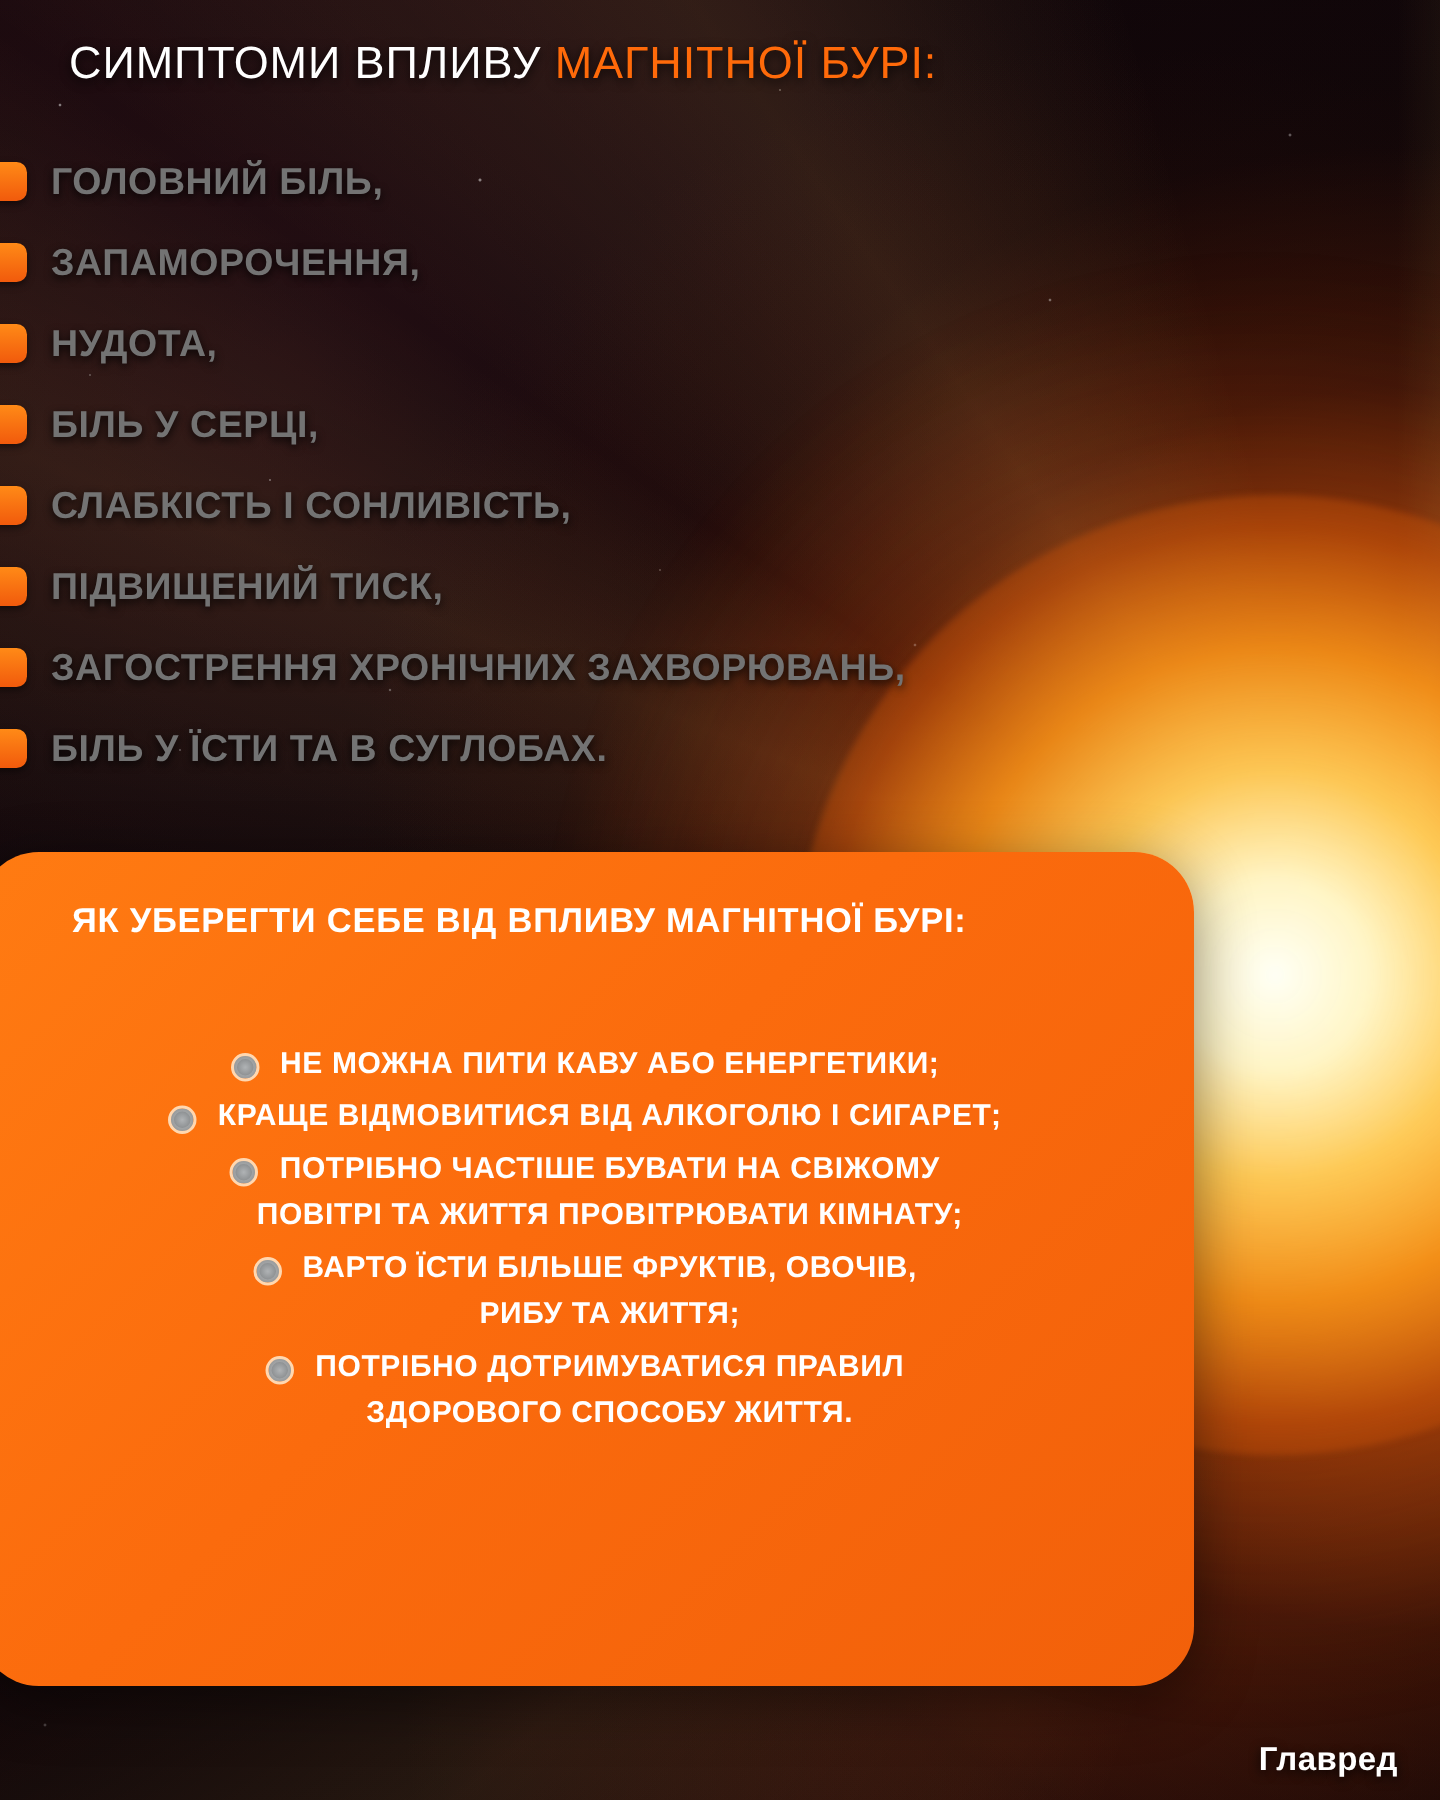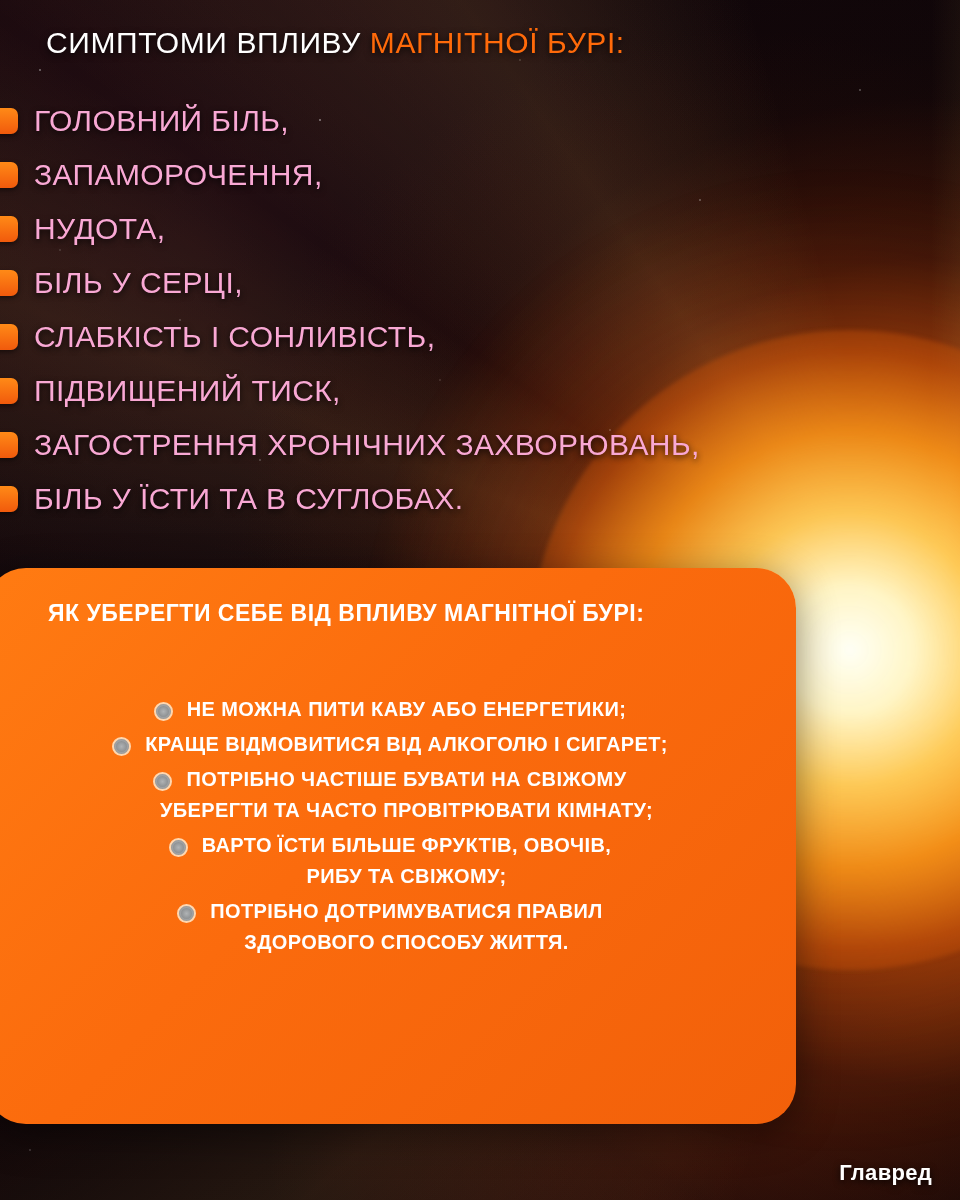--- a/index.html
+++ b/index.html
@@ -139,23 +139,23 @@
     width: 30px;
     height: 26px;
     margin-left: -12px;
     background: linear-gradient(180deg, #ff8a17 0%, #f15a0c 100%);
     border-radius: 7px;
     flex: none;
     box-shadow: 0 2px 5px rgba(0,0,0,0.5);
   }
   .symptom-text {
     margin-left: 16px;
-    font-size: 30px;
-    font-weight: normal;
-    color: #f9a8d4;
+    font-size: 25px;
+    font-weight: bold;
+    color: #737373;
     letter-spacing: 0.4px;
     text-shadow: 0 2px 6px rgba(0,0,0,0.85);
     white-space: nowrap;
   }
 
   
   .panel {
     position: absolute;
     left: -14px;
     top: 568px;
@@ -285,29 +285,29 @@
         <div class="tip-row">
           <span class="tip-marker"></span>
           <span class="tip-text">КРАЩЕ ВІДМОВИТИСЯ ВІД АЛКОГОЛЮ І СИГАРЕТ;</span>
         </div>
         <div class="tip-row">
           <span class="tip-marker"></span>
           <span class="tip-text">ПОТРІБНО ЧАСТІШЕ БУВАТИ НА СВІЖОМУ</span>
         </div>
         <div class="tip-row cont">
           <span class="tip-marker invisible"></span>
-          <span class="tip-text">УБЕРЕГТИ ТА ЧАСТО ПРОВІТРЮВАТИ КІМНАТУ;</span>
+          <span class="tip-text">ПОВІТРІ ТА ЖИТТЯ ПРОВІТРЮВАТИ КІМНАТУ;</span>
         </div>
         <div class="tip-row">
           <span class="tip-marker"></span>
           <span class="tip-text">ВАРТО ЇСТИ БІЛЬШЕ ФРУКТІВ, ОВОЧІВ,</span>
         </div>
         <div class="tip-row cont">
           <span class="tip-marker invisible"></span>
-          <span class="tip-text">РИБУ ТА СВІЖОМУ;</span>
+          <span class="tip-text">РИБУ ТА ЖИТТЯ;</span>
         </div>
         <div class="tip-row">
           <span class="tip-marker"></span>
           <span class="tip-text">ПОТРІБНО ДОТРИМУВАТИСЯ ПРАВИЛ</span>
         </div>
         <div class="tip-row cont">
           <span class="tip-marker invisible"></span>
           <span class="tip-text">ЗДОРОВОГО СПОСОБУ ЖИТТЯ.</span>
         </div>
       </div>

